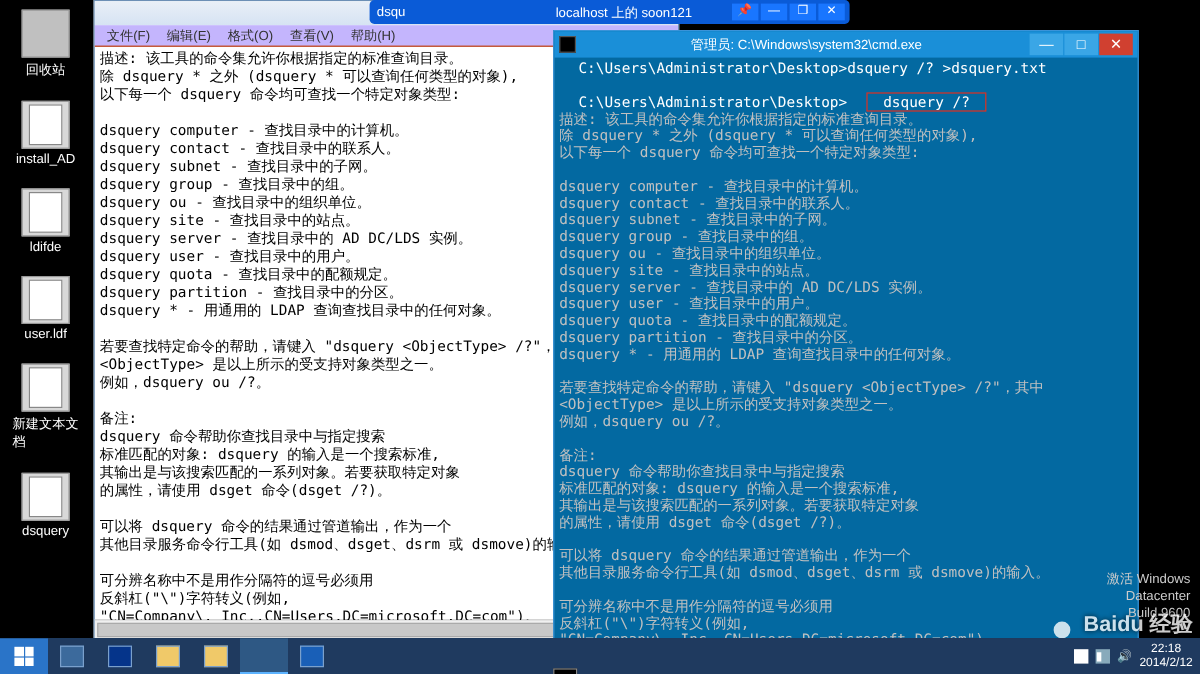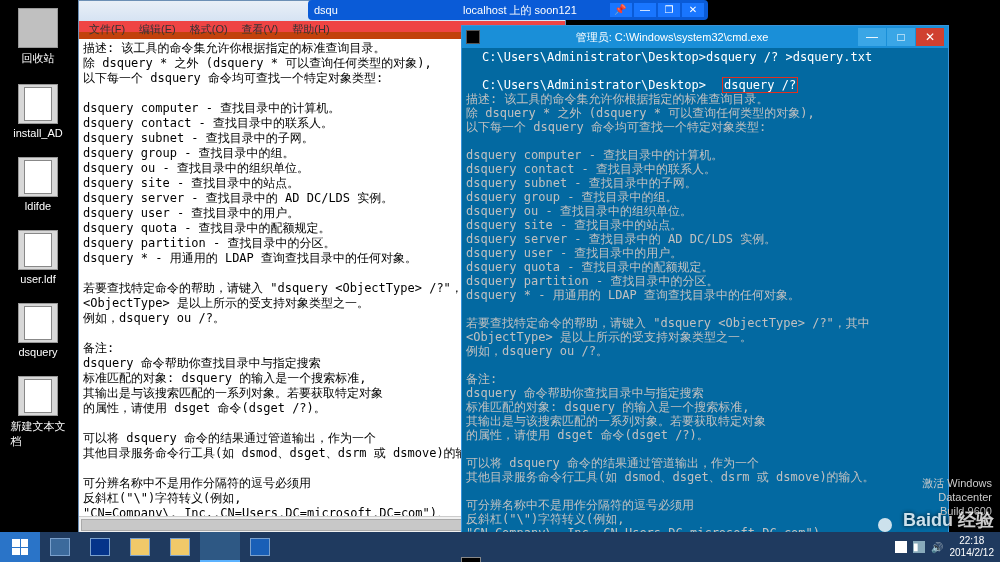--- a/index.html
+++ b/index.html
@@ -17,37 +17,37 @@
 
 .top-title { position:absolute; left:308px; top:0; width:400px; height:20px; background:#0a5bd7; color:#fff; font-size:11px; display:flex; align-items:center; padding:0 6px; border-radius:4px; }
 .top-title .mid { margin:16px auto; }
 .top-title .btns { position:absolute; right:4px; display:flex; gap:2px; }
 .top-title .btn { width:22px; height:14px; background:#1976ff; color:#fff; text-align:center; font-size:10px; line-height:14px; cursor:pointer; }
 
 
 .notepad { position:absolute; left:78px; top:0; width:488px; height:533px; background:#fff; border:1px solid #6c8fb5; display:flex; flex-direction:column; }
 .notepad .title { height:20px; background:linear-gradient(#e9eff7,#d6e3f3); font-size:11px; display:flex; align-items:center; padding:0 6px; color:#333; }
 .notepad .title .t { margin:0 auto; }
-.notepad .menubar { height:18px; background:#ef4444; font-size:11px; display:flex; gap:2px; padding:0 4px; color:#333; border-bottom:7px solid #c2410c; }
+.notepad .menubar { height:18px; background:#c4b5fd; font-size:11px; display:flex; gap:2px; padding:0 4px; color:#333; border-bottom:1px solid #c2410c; }
 .notepad .menubar span { padding:1px 6px; cursor:pointer; }
 .notepad .content { flex:1; overflow:auto; font-family:SimSun,"NSimSun",monospace; font-size:12px; line-height:15px; padding:2px 4px; white-space:pre; color:#000; }
 .notepad .scroll-x { height:16px; background:#f0f0f0; border-top:1px solid #ccc; position:relative; }
 .notepad .scroll-x .thumb { position:absolute; left:2px; top:2px; width:420px; height:12px; background:#c8c8c8; border:1px solid #aaa; }
 
 
 .cmd { position:absolute; left:461px; top:25px; width:488px; height:508px; background:#0369a1; border:1px solid #3a93d8; display:flex; flex-direction:column; }
 .cmd .title { height:22px; background:#1a8fd8; display:flex; align-items:center; padding:0 4px; font-size:11px; color:#fff; }
 .cmd .title .ico { width:14px; height:14px; background:#000; border:1px solid #555; margin-right:6px; }
 .cmd .title .t { text-align:center; flex:1; }
 .cmd .title .wbtns { display:flex; gap:1px; }
 .cmd .title .wbtn { width:28px; height:18px; background:#3aa6e6; color:#fff; text-align:center; font-size:12px; line-height:18px; cursor:pointer; }
 .cmd .title .wbtn.close { background:#d04030; }
 .cmd .content { flex:1; padding:2px 4px; font-family:"NSimSun",SimSun,Consolas,monospace; font-size:12px; line-height:14px; color:#c0c0c0; white-space:pre; overflow:hidden; }
 .cmd .hl { color:#fff;margin-left:16px; }
-.cmd .red-box { border:1px solid #e03020; padding:0 1px; }
+.cmd .red-box { border:1px solid #e03020; padding:0 13px; }
 
 
 .corner-info { position:absolute; right:8px; bottom:44px; color:#ccc; font-size:11px; text-align:right; line-height:14px; }
 .watermark { position:absolute; right:6px; bottom:30px; color:#fff; opacity:.8; font-size:18px; font-weight:bold; text-shadow:0 0 4px #000; display:flex; align-items:center; gap:4px; }
 .watermark .paw { width:28px; height:24px; position:relative; }
 .watermark .paw::before { content:""; position:absolute; width:14px;height:14px;background:#fff;border-radius:50%; bottom:0; left:7px; }
 .watermark-url { position:absolute; right:6px; bottom:16px; color:#eee; font-size:12px; text-shadow:0 0 3px #000; }
 
 
 .taskbar { position:absolute; left:0; bottom:0; width:100%; height:30px; background:#1f3a5f; display:flex; align-items:center; }
@@ -82,26 +82,26 @@
     <div class="desktop-icon">
         <div class="icon-img file"></div>
         <span>ldifde</span>
       </div>
     <div class="desktop-icon">
         <div class="icon-img file"></div>
         <span>user.ldf</span>
       </div>
     <div class="desktop-icon">
         <div class="icon-img file"></div>
-        <span>dsquery</span>
-      </div>
-    <div class="desktop-icon">
-        <div class="icon-img file"></div>
         <span style="white-space:pre-line">新建文本文
 档</span>
+      </div>
+    <div class="desktop-icon">
+        <div class="icon-img file"></div>
+        <span>dsquery</span>
       </div>
   </div>
 </div>
 
 <div class="notepad">
   <div class="title">
       <span class="t">dsqu</span>
     </div>
   <div class="menubar">
     <span>文件(F)</span>

